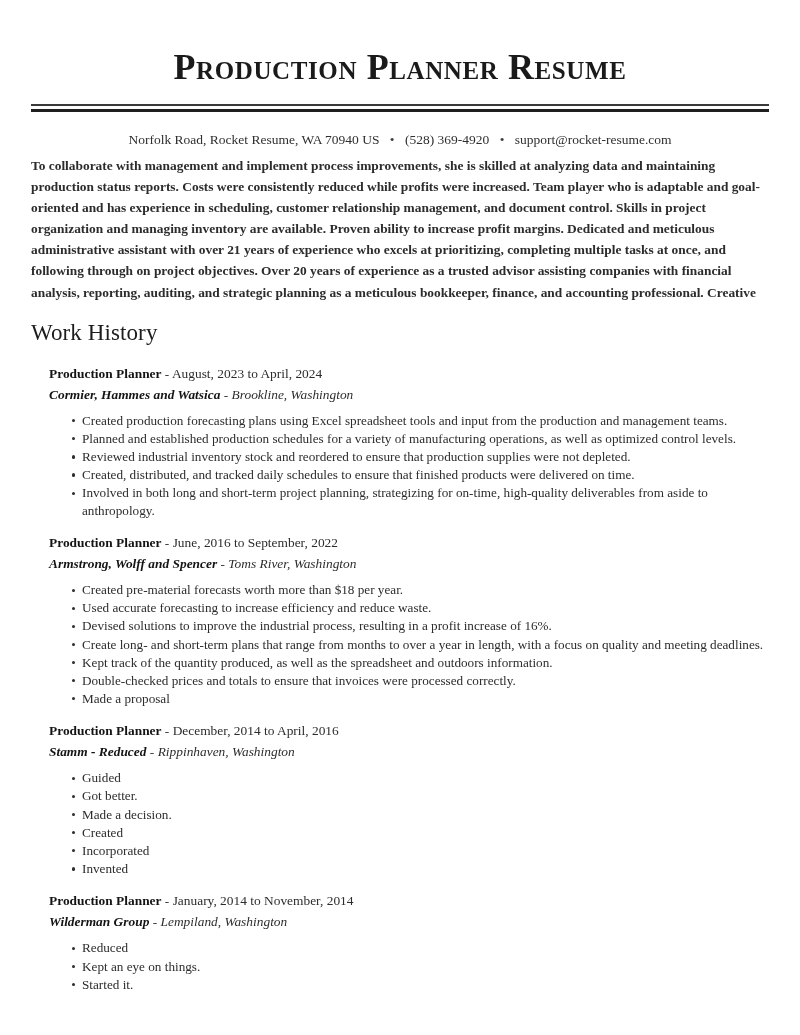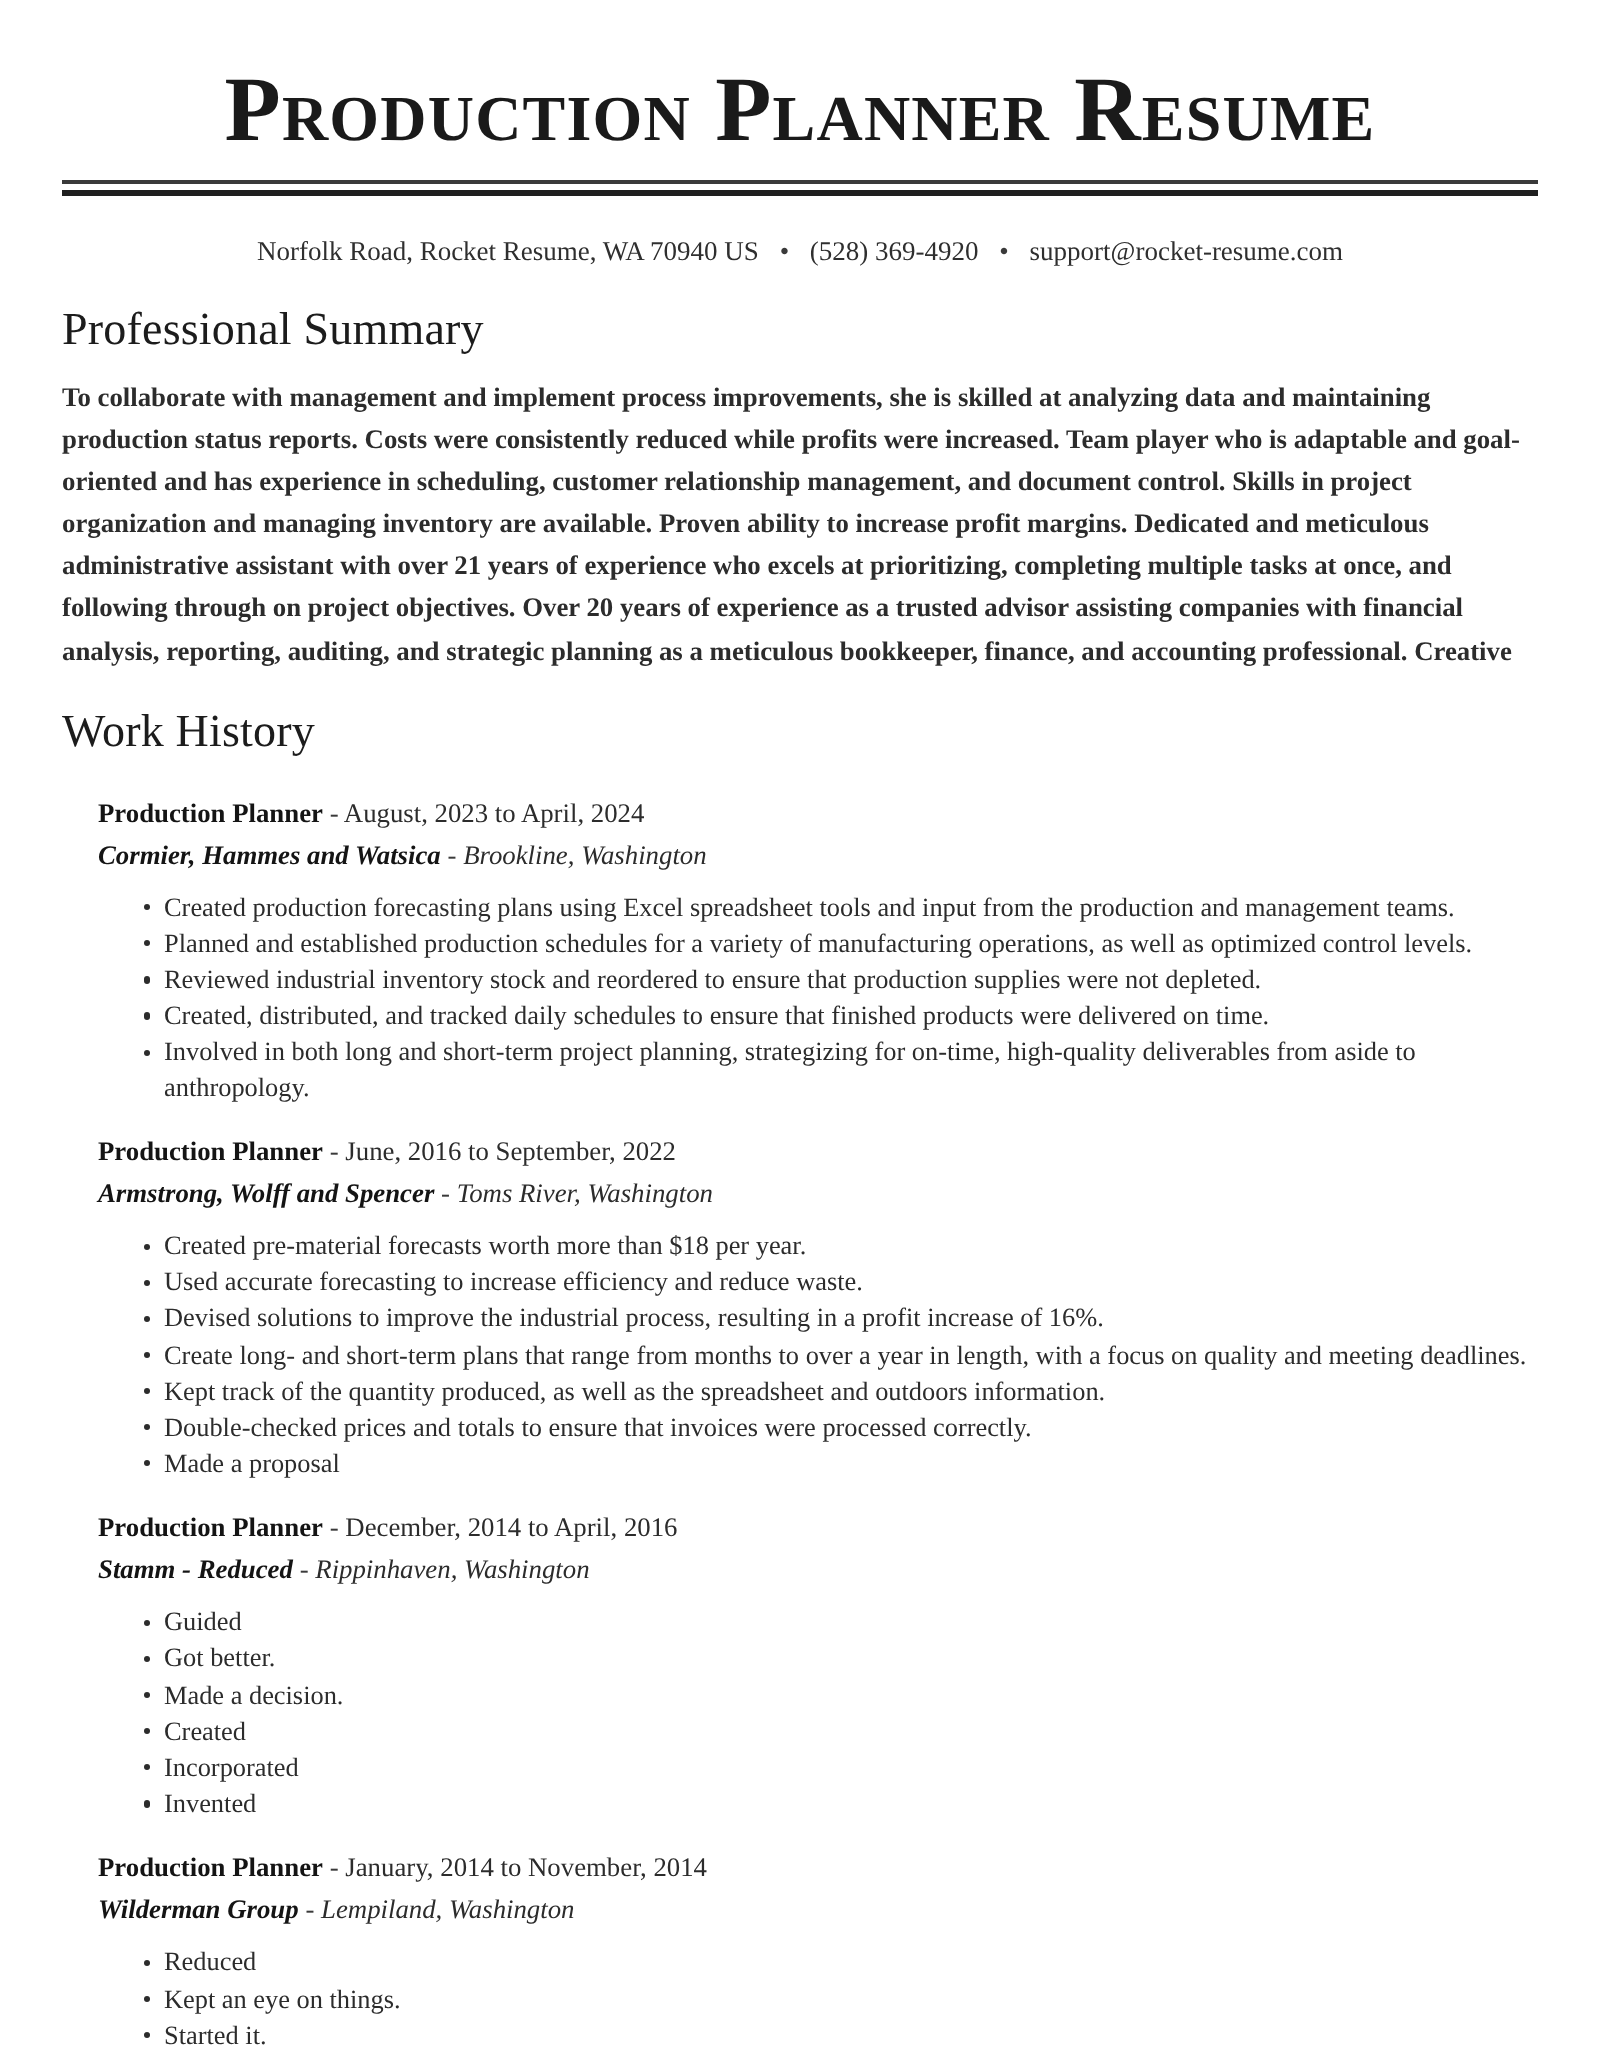--- a/index.html
+++ b/index.html
@@ -18,26 +18,26 @@
   .page {
     width: 800px;
     height: 1035px;
     position: relative;
     box-sizing: border-box;
     padding: 0 31px;
   }
 
   
   .resume-title {
-    margin: 4px;
+    margin: 16px;
     padding-top: 30px;
     text-align: center;
     font-family: "Liberation Serif", "DejaVu Serif", serif;
     font-weight: bold;
-    font-size: 46px;
+    font-size: 36px;
     line-height: 42px;
     letter-spacing: 0.6px;
     font-variant: small-caps;
     color: #1a1a1a;
   }
   .rule-group {
     margin-top: 14px;
     width: 100%;
   }
   .rule-thin {
@@ -159,21 +159,20 @@
   </div>
 
   <div class="contact-line">
     <span>Norfolk Road, Rocket Resume, WA 70940 US</span>
     <span class="contact-sep">•</span>
     <span>(528) 369-4920</span>
     <span class="contact-sep">•</span>
     <span>support@rocket-resume.com</span>
   </div>
 
-  <h2 class="section-heading">Professional Summary</h2>
   <p class="summary-text">To collaborate with management and implement process improvements, she is skilled at analyzing data and maintaining production status reports. Costs were consistently reduced while profits were increased. Team player who is adaptable and goal-oriented and has experience in scheduling, customer relationship management, and document control. Skills in project organization and managing inventory are available. Proven ability to increase profit margins. Dedicated and meticulous administrative assistant with over 21 years of experience who excels at prioritizing, completing multiple tasks at once, and following through on project objectives. Over 20 years of experience as a trusted advisor assisting companies with financial analysis, reporting, auditing, and strategic planning as a meticulous bookkeeper, finance, and accounting professional. Creative</p>
 
   <h2 class="section-heading">Work History</h2>
 
   <div class="job">
     <div class="job-title-line">
       <span class="job-role">Production Planner</span>
       <span class="job-dash">-</span>
       <span>August, 2023 to April, 2024</span>
     </div>

